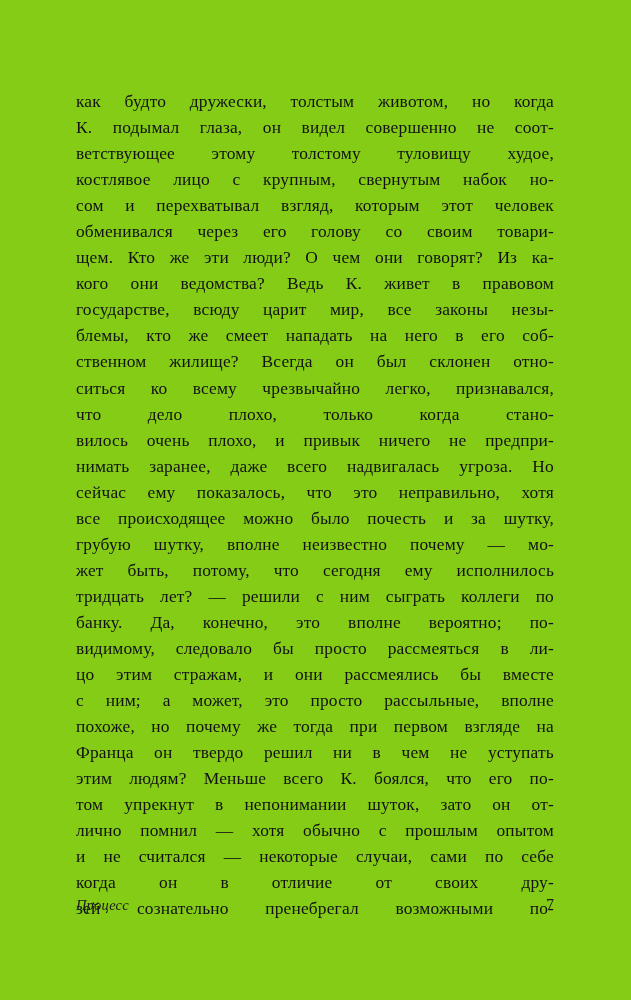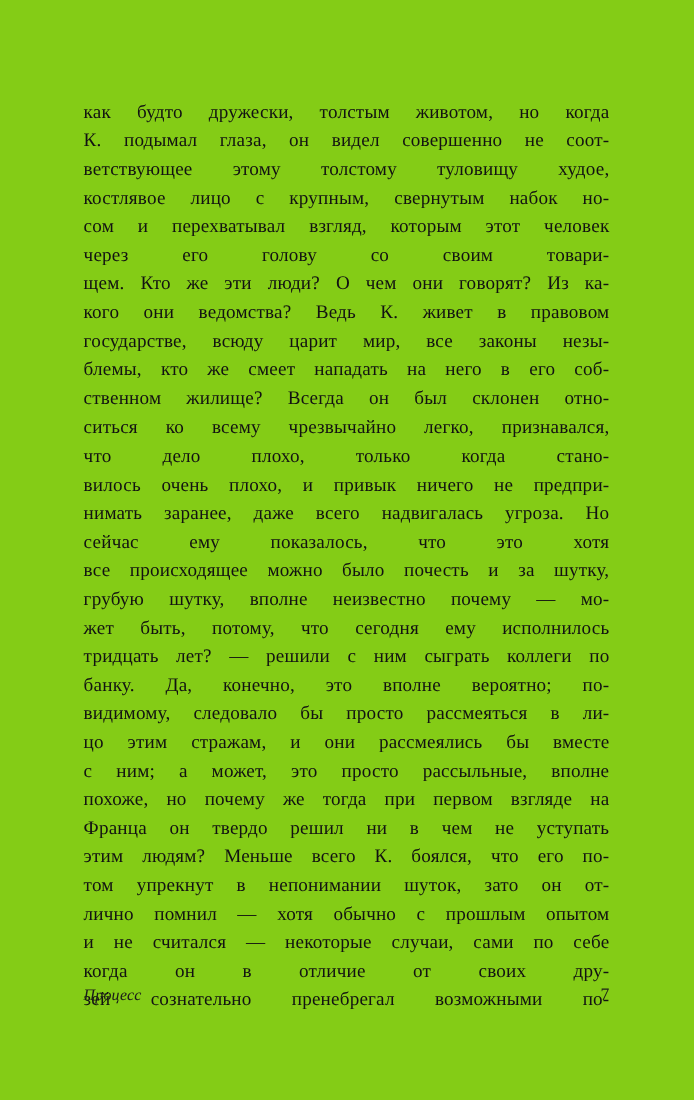--- a/index.html
+++ b/index.html
@@ -108,20 +108,21 @@
       <div class="body-line justify">
         <span class="w">сом</span>
         <span class="w">и</span>
         <span class="w">перехватывал</span>
         <span class="w">взгляд,</span>
         <span class="w">которым</span>
         <span class="w">этот</span>
         <span class="w">человек</span>
       </div>
       <div class="body-line justify">
+        <span class="w">обменивался</span>
         <span class="w">через</span>
         <span class="w">его</span>
         <span class="w">голову</span>
         <span class="w">со</span>
         <span class="w">своим</span>
         <span class="w">товари-</span>
       </div>
       <div class="body-line justify">
         <span class="w">щем.</span>
         <span class="w">Кто</span>
@@ -209,20 +210,21 @@
         <span class="w">надвигалась</span>
         <span class="w">угроза.</span>
         <span class="w">Но</span>
       </div>
       <div class="body-line justify">
         <span class="w">сейчас</span>
         <span class="w">ему</span>
         <span class="w">показалось,</span>
         <span class="w">что</span>
         <span class="w">это</span>
+        <span class="w">неправильно,</span>
         <span class="w">хотя</span>
       </div>
       <div class="body-line justify">
         <span class="w">все</span>
         <span class="w">происходящее</span>
         <span class="w">можно</span>
         <span class="w">было</span>
         <span class="w">почесть</span>
         <span class="w">и</span>
         <span class="w">за</span>

